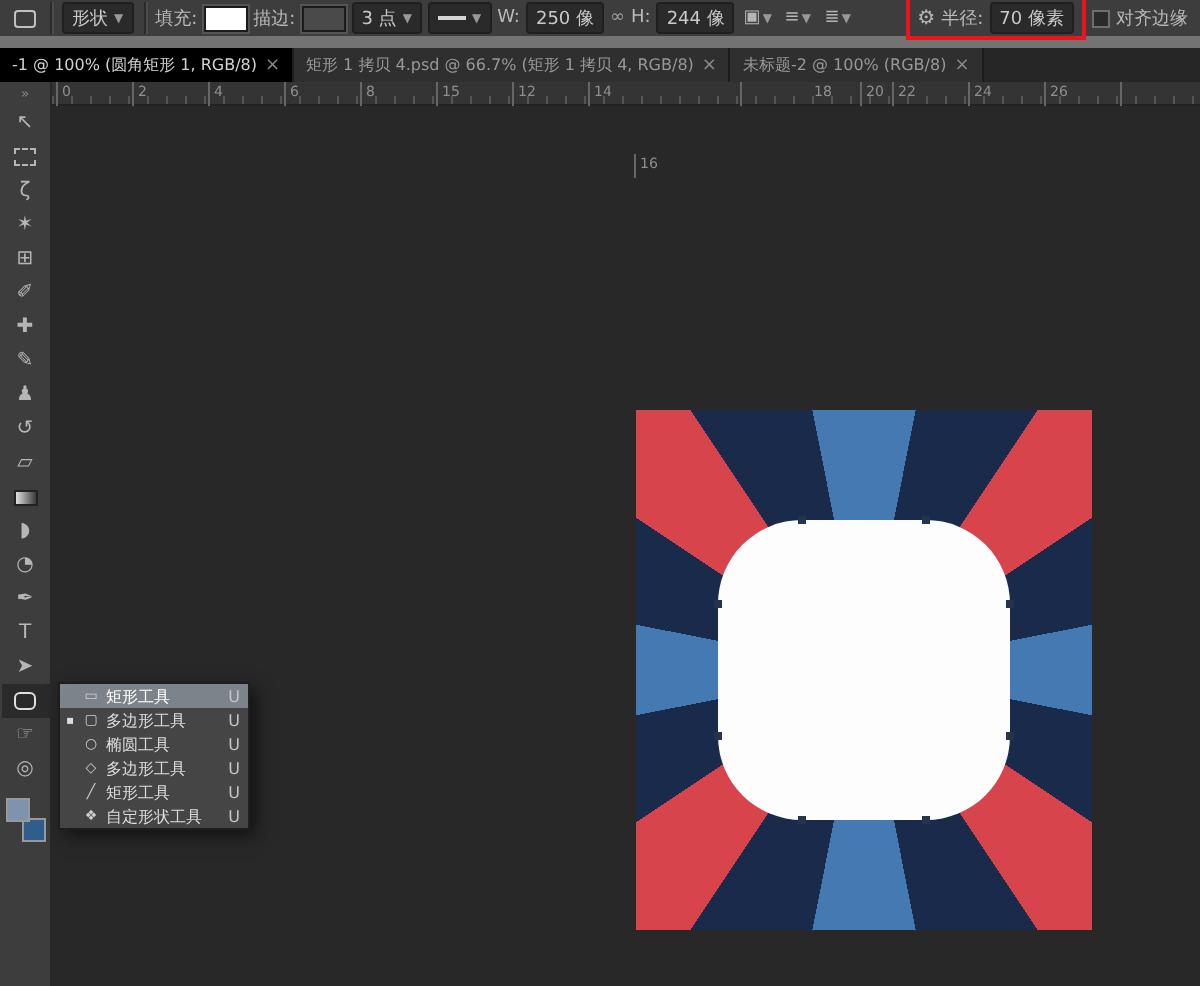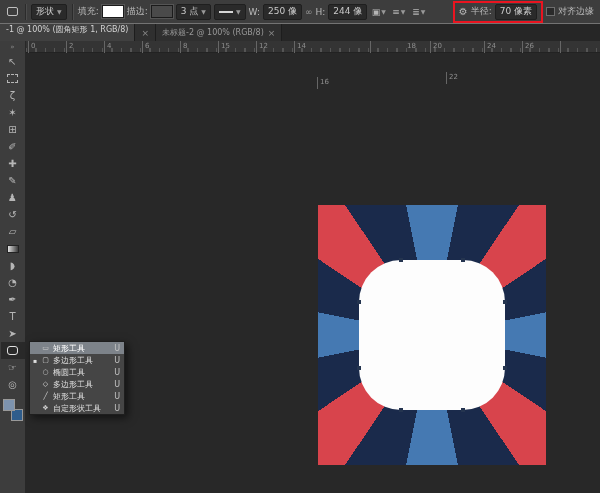--- a/index.html
+++ b/index.html
@@ -2,21 +2,21 @@
 <html><head>
 <meta charset="utf-8">
 <style>
   * { margin:0; padding:0; box-sizing:border-box; }
   html,body { width:600px; height:493px; overflow:hidden; background:#282828;
               font-family:"DejaVu Sans","Liberation Sans",sans-serif; }
   #app { position:relative; width:600px; height:493px; background:#282828; }
 
   
   .options-bar { position:absolute; left:0; top:0; width:600px; height:24px; background:#3d3d3d;
-                 border-bottom:1px solid #737373; display:flex; align-items:center; gap:3px;
+                 border-bottom:6px solid #737373; display:flex; align-items:center; gap:3px;
                  padding:0 4px; font-size:9px; color:#c9c9c9; white-space:nowrap; z-index:5; }
   .ob-sep { width:1px; height:16px; background:#2b2b2b; box-shadow:1px 0 0 #4c4c4c; margin:0 2px; flex:0 0 auto; }
   .tool-preview { width:16px; height:14px; display:flex; align-items:center; justify-content:center; }
   .tp-rr { width:11px; height:9px; border:1px solid #c0c0c0; border-radius:2px; }
   .dropdown,.fieldbox { background:#2a2a2a; border:1px solid #1f1f1f; border-radius:2px; height:16px;
                         display:flex; align-items:center; padding:0 4px; gap:3px; flex:0 0 auto; }
   .caret { font-size:6px; color:#999; }
   .ob-label { color:#b9b9b9; flex:0 0 auto; }
   .swatch { width:22px; height:13px; border:1px solid #1b1b1b; box-shadow:0 0 0 1px #555; flex:0 0 auto; }
   .line-style-bar { width:14px; height:2px; background:#d5d5d5; }
@@ -27,21 +27,21 @@
                  padding:1px 4px; height:22px; margin-left:auto; flex:0 0 auto; }
   .gear { color:#b5b5b5; font-size:10px; }
   .align-edges { display:flex; align-items:center; gap:3px; flex:0 0 auto; margin-right:2px; }
   .cb { width:9px; height:9px; background:#2a2a2a; border:1px solid #6e6e6e; display:inline-block; }
 
   
   .tab-bar { position:absolute; left:0; top:24px; width:600px; height:17px; background:#262626;
              display:flex; align-items:stretch; font-size:8px; color:#989898; overflow:hidden; z-index:4; }
   .tab { display:flex; align-items:center; gap:4px; padding:0 6px; background:#2f2f2f;
          border-right:1px solid #1d1d1d; flex:0 0 auto; }
-  .tab.active { background:#404040; color:#d2d2d2;flex-direction:column; }
+  .tab.active { background:#000000; color:#d2d2d2; }
   .tab-close { color:#8a8a8a; font-size:9px; }
 
   
   .ruler-h { position:absolute; left:26px; top:41px; width:574px; height:12px; background:#343434;
              border-bottom:1px solid #222; z-index:3; }
   .ruler-h .ticks { position:absolute; left:0; bottom:0; width:100%; height:4px;
                     background:repeating-linear-gradient(90deg,#555 0 1px,transparent 1px 9.5px); }
   .ruler-num { position:absolute; top:0; font-size:7px; color:#8f8f8f; border-left:1px solid #666;
                padding-left:2px; height:12px; line-height:10px; }
 
@@ -139,20 +139,21 @@
       <span class="ob-label">对齐边缘</span>
     </div>
   </div>
 
   <div class="tab-bar">
       <div class="tab active">
         <span class="tab-label">-1 @ 100% (圆角矩形 1, RGB/8)</span>
         <span class="tab-close">×</span>
       </div>
       <div class="tab">
+        <span class="tab-label">矩形 1 拷贝 4.psd @ 66.7% (矩形 1 拷贝 4, RGB/8)</span>
         <span class="tab-close">×</span>
       </div>
       <div class="tab">
         <span class="tab-label">未标题-2 @ 100% (RGB/8)</span>
         <span class="tab-close">×</span>
       </div>
     </div>
 
   <div class="ruler-h">
     <div class="ticks"></div>
@@ -160,21 +161,21 @@
       <span class="ruler-num" style="left: 40px;">2</span>
       <span class="ruler-num" style="left: 78px;">4</span>
       <span class="ruler-num" style="left: 116px;">6</span>
       <span class="ruler-num" style="left: 154px;">8</span>
       <span class="ruler-num" style="left: 192px;">15</span>
       <span class="ruler-num" style="left: 230px;">12</span>
       <span class="ruler-num" style="left: 268px;">14</span>
       <span class="ruler-num" style="left: 291px; margin-top: 36px;">16</span>
       <span class="ruler-num" style="left: 344px; padding-left: 36px;">18</span>
       <span class="ruler-num" style="left: 404px;">20</span>
-      <span class="ruler-num" style="left: 420px; margin-top: 31px;">22</span>
+      <span class="ruler-num" style="left: 420px;">22</span>
       <span class="ruler-num" style="left: 458px;">24</span>
       <span class="ruler-num" style="left: 496px;">26</span>
       <span class="ruler-num" style="left: 534px; padding-left: 48px;">28</span>
     </div>
 
   <div class="toolbar">
     <div class="toolbar-header">»</div>
     <div>
         <div class="tool">↖</div>
         <div class="tool">

